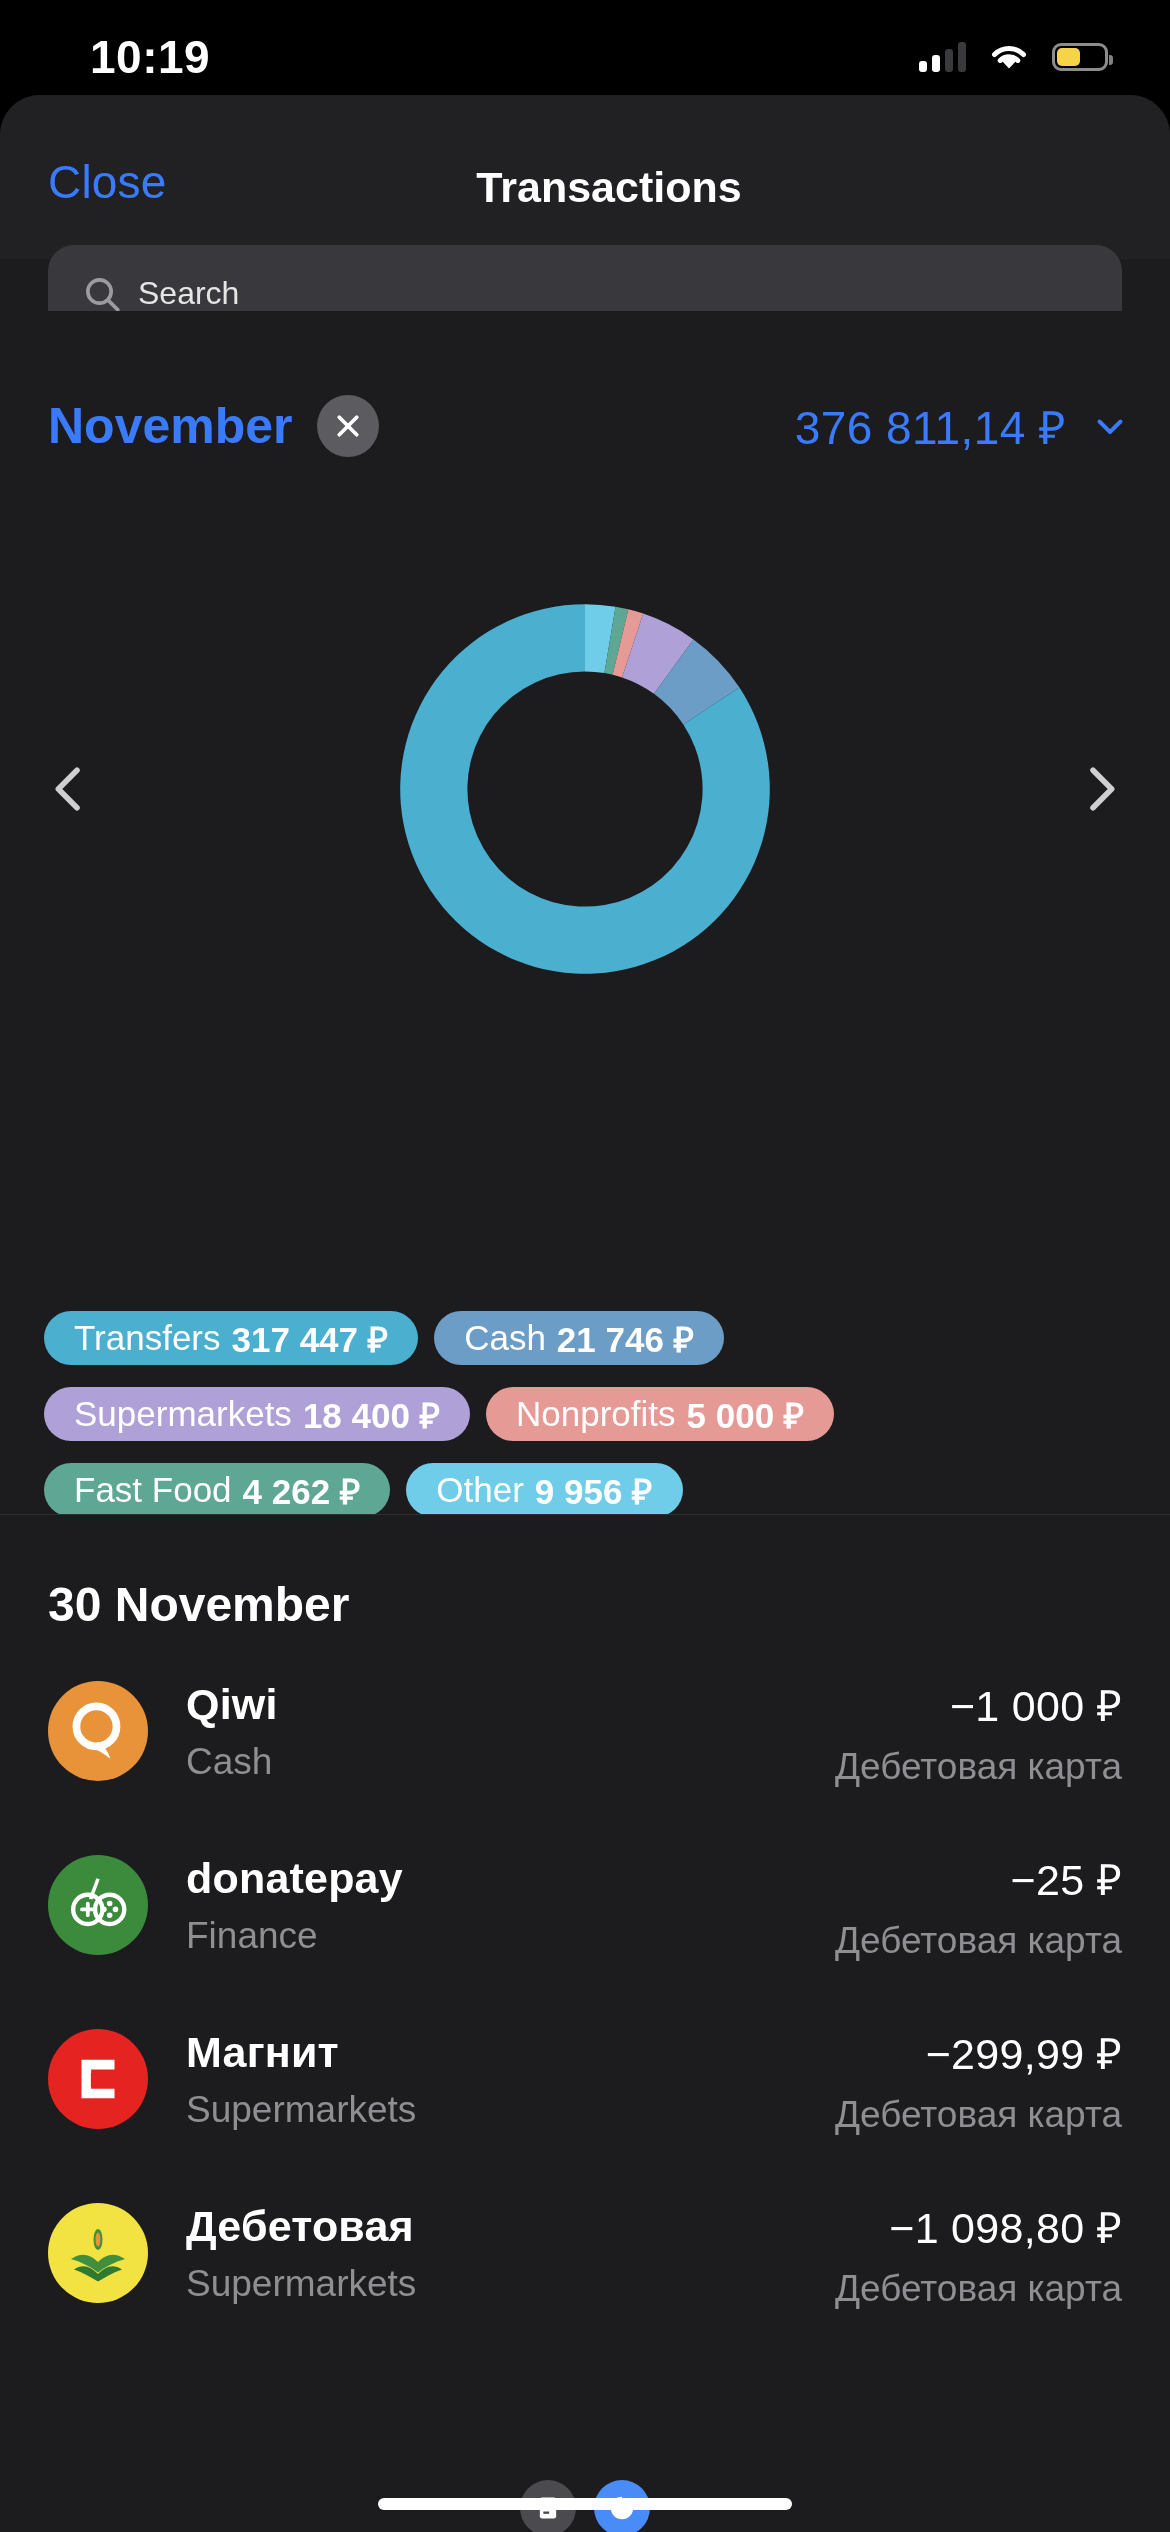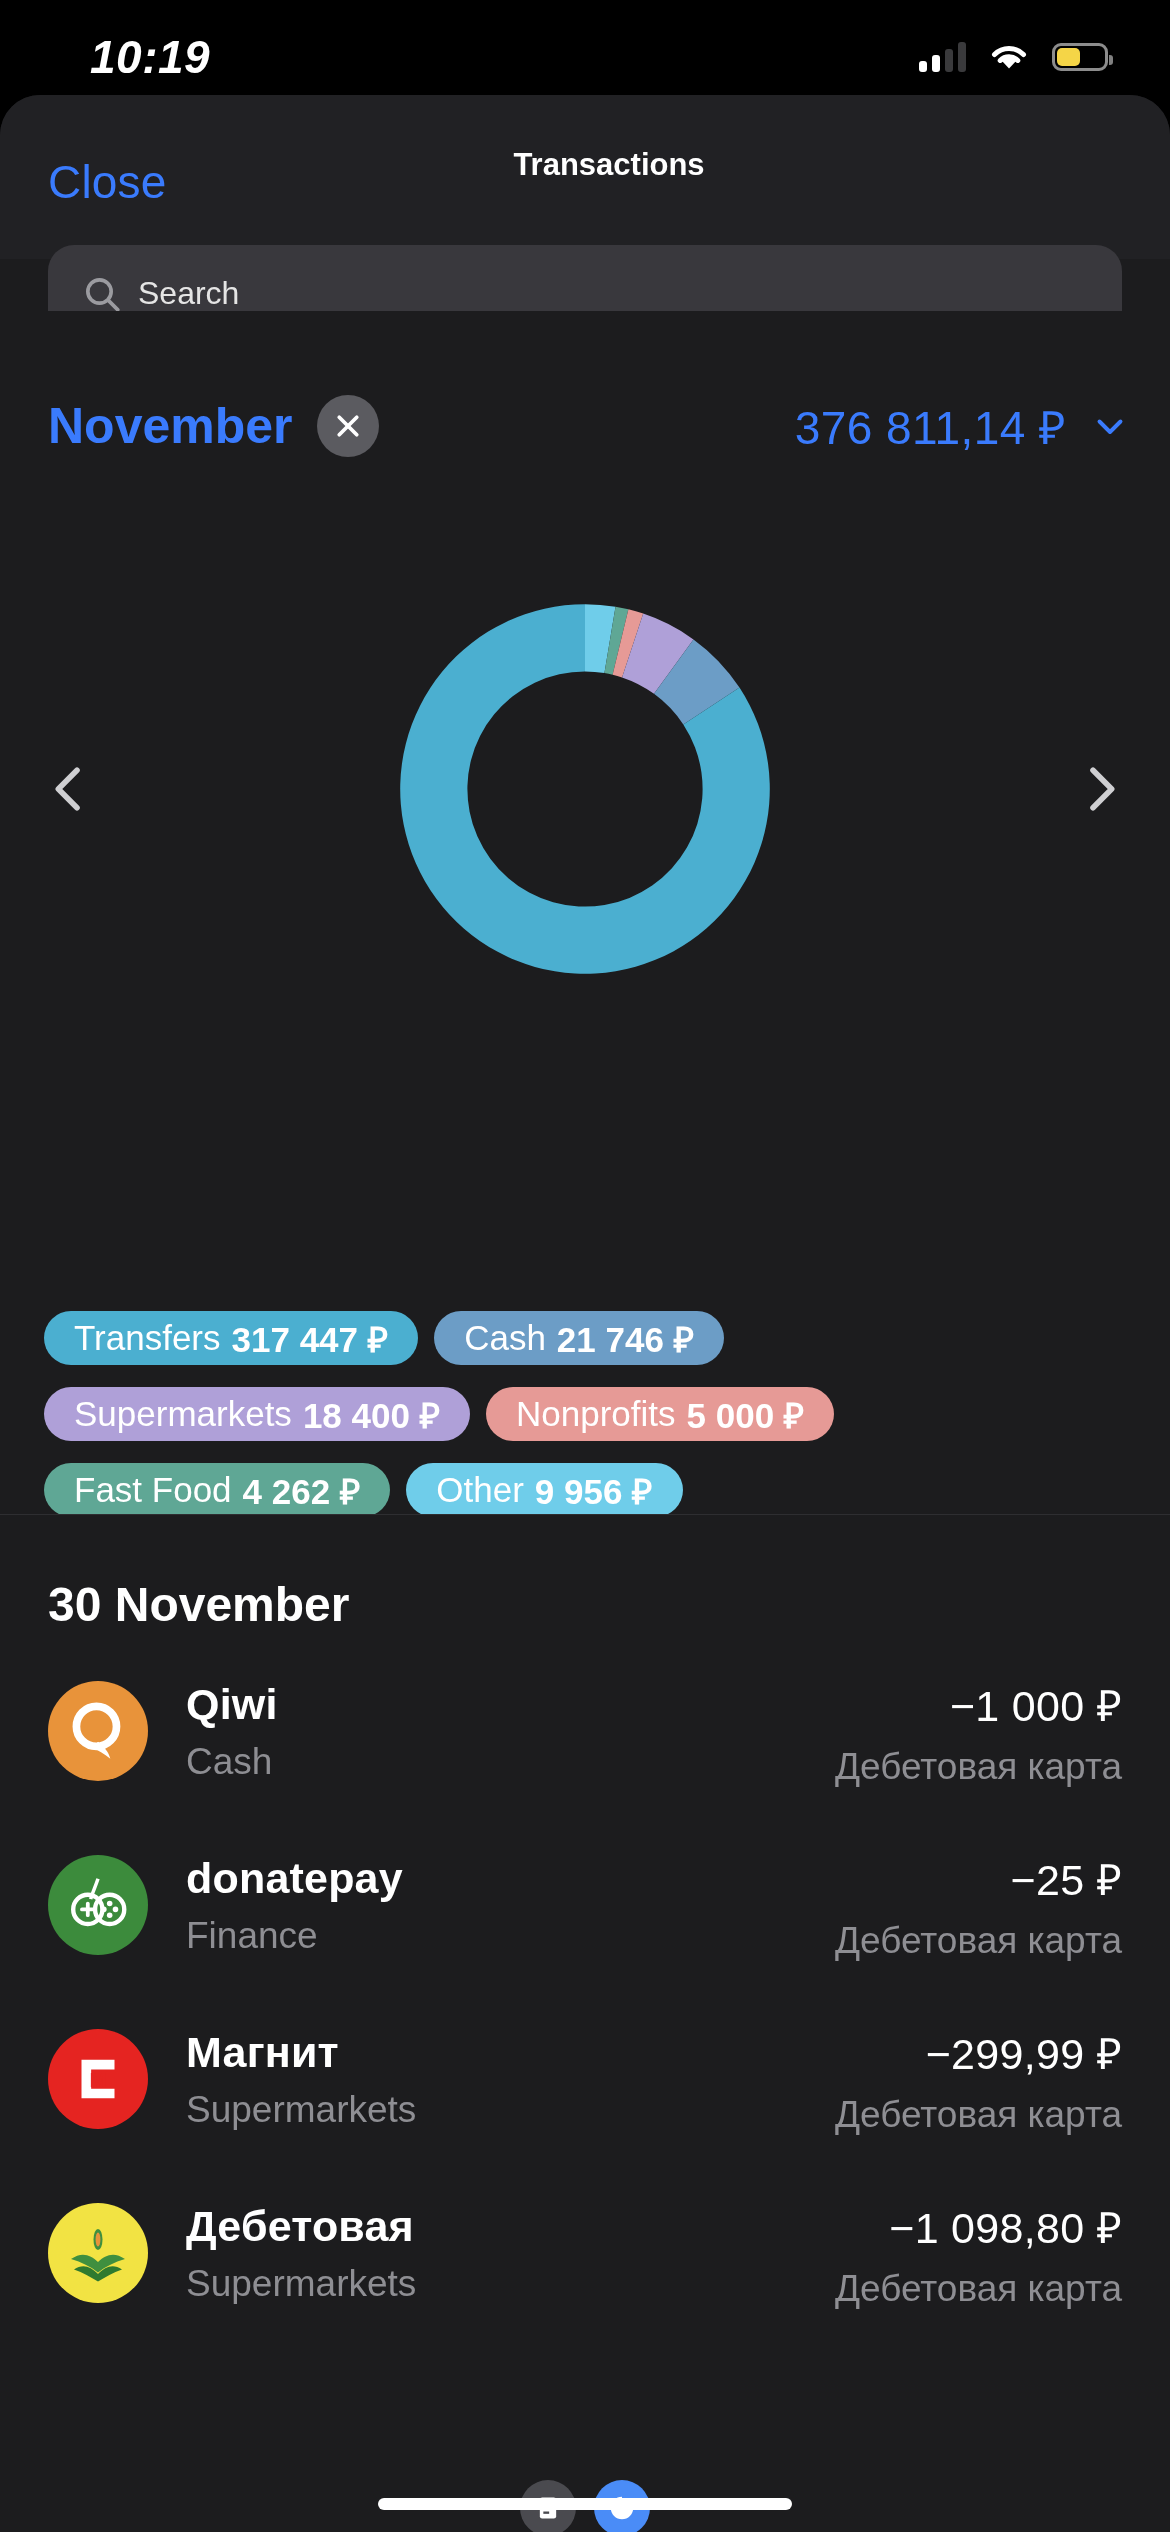--- a/index.html
+++ b/index.html
@@ -10,21 +10,21 @@
     overflow:hidden;
   }
   .phone { position:relative; width:1170px; height:2532px; background:#000; }
 
   
   .statusbar{
     position:absolute; top:0; left:0; width:1170px; height:100px;
     display:flex; align-items:center; justify-content:space-between;
     padding:0 62px 0 90px; color:#fff;
   }
-  .status-time{ font-size:46px; font-weight:600; letter-spacing:.5px; margin-top:14px;font-style:italic;}
+  .status-time{ font-size:46px; font-weight:600; letter-spacing:.5px; margin-top:14px;}
   .status-right{ display:flex; align-items:center; gap:22px; margin-top:14px;}
   .sig{ display:flex; align-items:flex-end; gap:5px; height:30px;}
   .sig i{ display:block; width:8px; border-radius:3px; background:#fff;}
   .sig i:nth-child(1){ height:11px;}
   .sig i:nth-child(2){ height:17px;}
   .sig i:nth-child(3){ height:23px; background:#3a3a3c;}
   .sig i:nth-child(4){ height:30px; background:#3a3a3c;}
   .batt{ position:relative; width:56px; height:28px; border:3px solid rgba(255,255,255,.55);
          border-radius:9px; }
   .batt::after{ content:""; position:absolute; right:-8px; top:9px; width:4px; height:10px;
@@ -35,22 +35,22 @@
   
   .sheet{
     position:absolute; top:95px; left:0; width:1170px; height:2437px;
     background:#1c1c1e; border-radius:40px 40px 0 0;
   }
   .sheet-hdr{ position:relative; height:164px; background:#212124; border-radius:40px 40px 0 0;}
   .close-btn{
     position:absolute; left:48px; top:60px; font-size:46px; color:#3a7bfd; letter-spacing:.2px;
   }
   .sheet-title{
-    position:absolute; left:0; right:0; top:52px; text-align:center;
-    font-size:31px; font-weight:700; color:#fff;margin-left:48px;
+    position:absolute; left:0; right:0; top:68px; text-align:center;
+    font-size:43px; font-weight:700; color:#fff;margin-left:48px;
   }
   .searchbar{
     position:absolute; left:48px; top:150px; width:1074px; height:97px;
     background:#39383d; border-radius:26px; display:flex; align-items:center; padding:0 34px;
   }
   .search-ico{ width:40px; height:40px; flex:0 0 40px; margin-right:16px;}
   .search-ph{ font-size:32px; color:#e5e5e5; }
 
   
   .chart-panel{ position:absolute; top:216px; left:0; width:1170px; height:1203px; background:#1c1c1e;}

